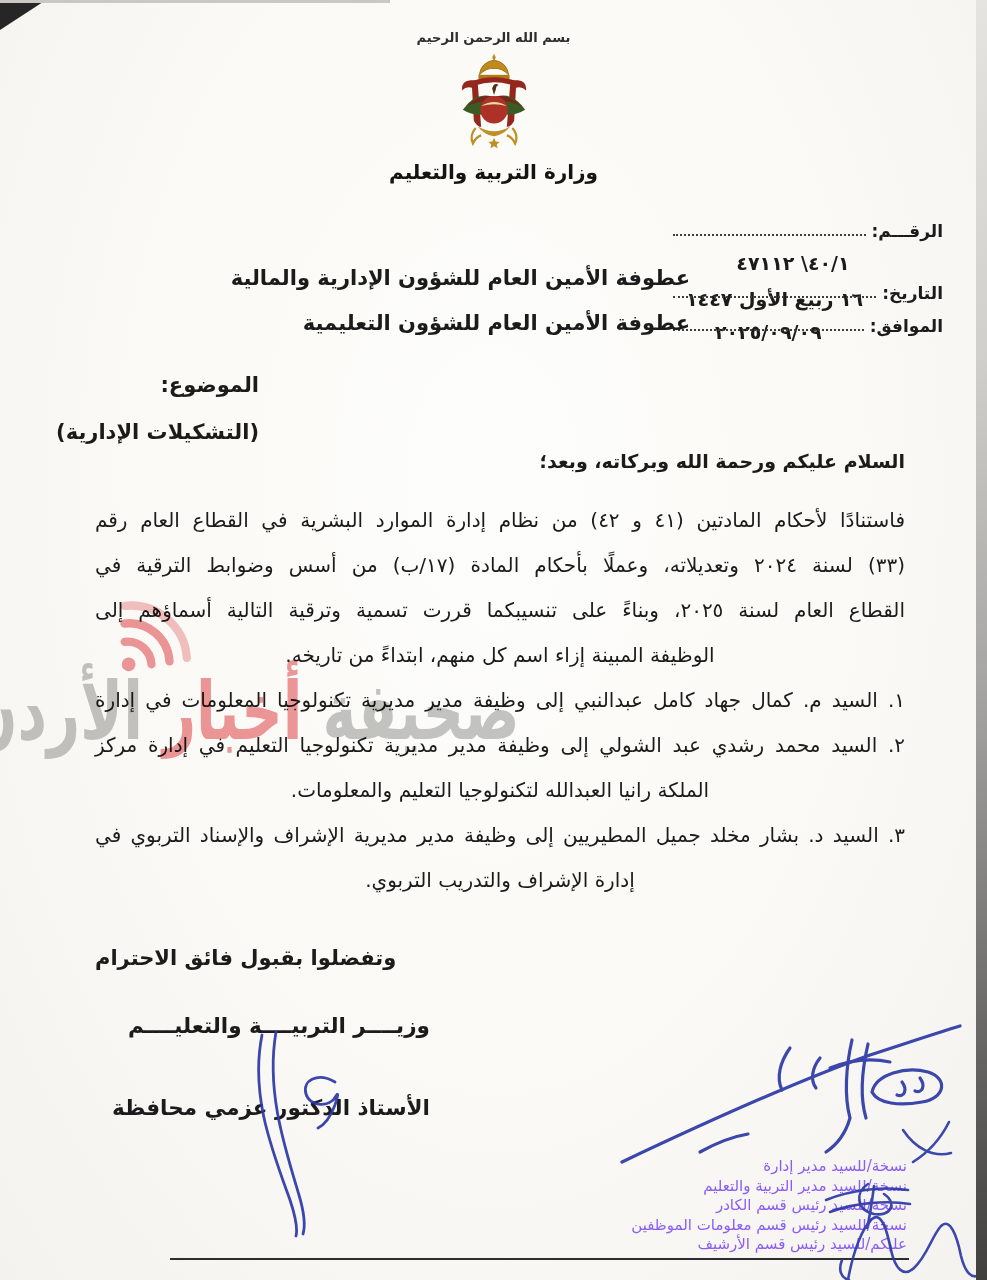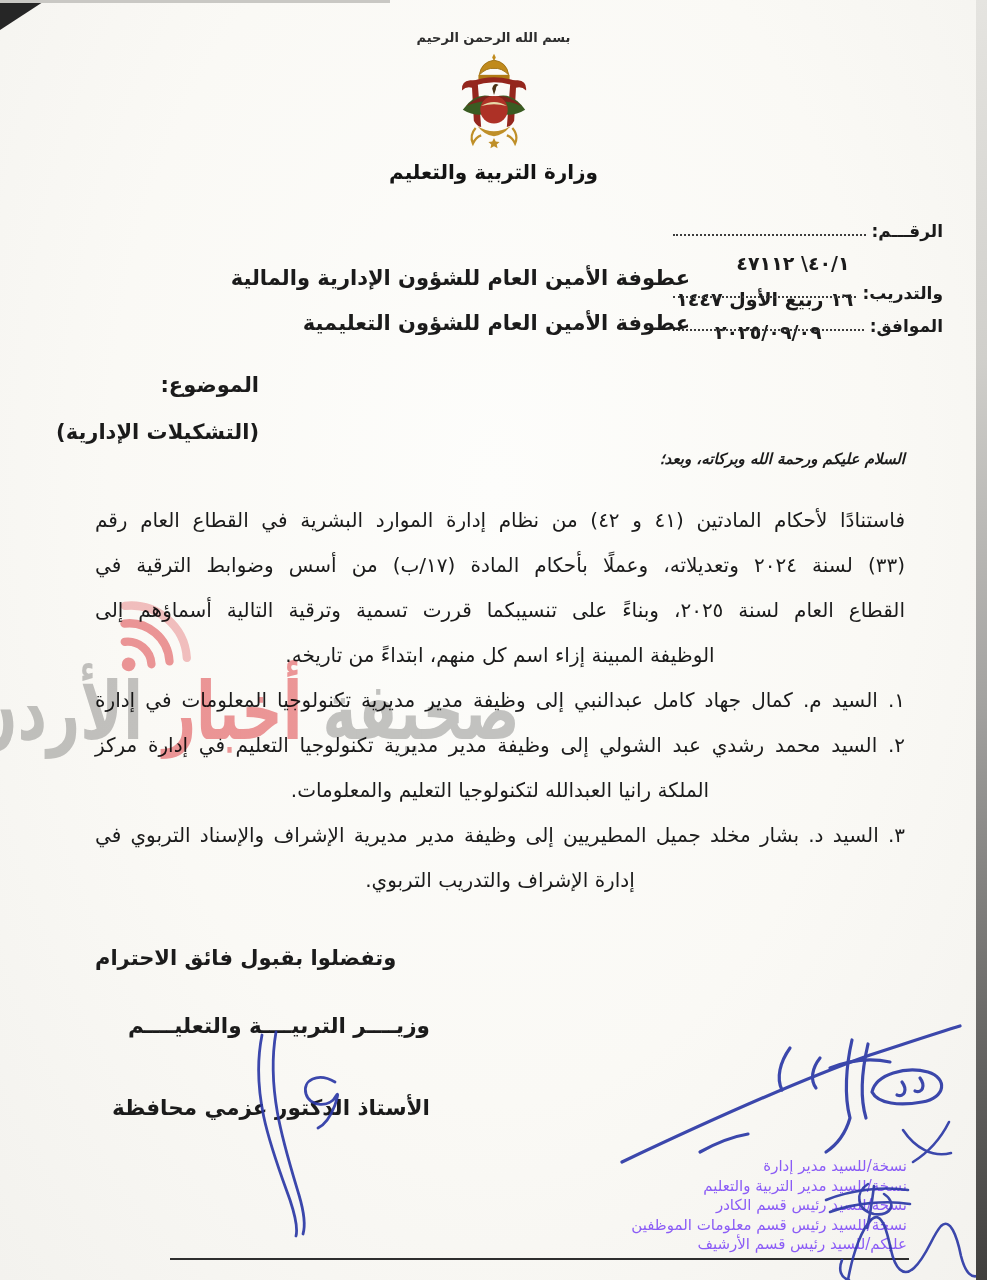--- a/index.html
+++ b/index.html
@@ -27,21 +27,21 @@
   .dots .val{position:absolute;left:0;right:0;bottom:-7px;text-align:center;font-weight:700;font-size:19px;white-space:nowrap;}
   .refnumval{text-align:center;font-weight:700;font-size:19px;margin:11px 0 9px;transform:translateX(-14px);}
   .ltr{direction:ltr;unicode-bidi:bidi-override;}
   .refrow.mb{margin-bottom:13px;}
   
   .recipients{top:256px;right:297px;direction:rtl;text-align:right;font-weight:700;font-size:21px;line-height:45px;white-space:nowrap;z-index:2;}
   
   .subject{top:362px;left:113px;width:146px;direction:rtl;text-align:right;font-weight:700;font-size:21px;line-height:47px;z-index:2;}
   .subject div{white-space:nowrap;}
   
-  .greeting{top:450px;right:82px;direction:rtl;font-weight:700;font-size:15px;white-space:nowrap;z-index:2;font-style:italic;}
+  .greeting{top:450px;right:82px;direction:rtl;font-weight:700;font-size:19px;white-space:nowrap;z-index:2;}
   .bodytext{top:498px;left:95px;right:82px;direction:rtl;font-size:20px;z-index:2;}
   .ln{height:45px;line-height:45px;}
   .jl{text-align:justify;text-align-last:justify;}
   .cl{text-align:center;}
   .items{top:678px;left:95px;right:82px;direction:rtl;font-size:20px;z-index:2;}
   .closing{top:946px;left:95px;right:82px;text-align:left;direction:rtl;font-weight:700;font-size:21px;z-index:2;}
   
   .signatory{top:1013px;left:112px;direction:rtl;text-align:right;font-weight:700;font-size:21.5px;z-index:2;}
   .signatory .title{margin-bottom:57px;white-space:nowrap;}
   .signatory .name{white-space:nowrap;}
@@ -88,21 +88,21 @@
 
 <div class="abs ministry">وزارة التربية والتعليم</div>
 
 <div class="abs refblock">
   <div class="refrow">
     <span class="reflabel">الرقـــم:</span>
     <span class="dots"></span>
   </div>
   <div class="refnumval ltr">٤٧١١٢ \٤٠/١</div>
   <div class="refrow mb">
-    <span class="reflabel">والتدريب:</span>
+    <span class="reflabel">التاريخ:</span>
     <span class="dots">
         <span class="val">١٦ ربيع الأول ١٤٤٧</span>
       </span>
   </div>
   <div class="refrow">
     <span class="reflabel">الموافق:</span>
     <span class="dots">
         <span class="val ltr">٢٠٢٥/٠٩/٠٩</span>
       </span>
   </div>

